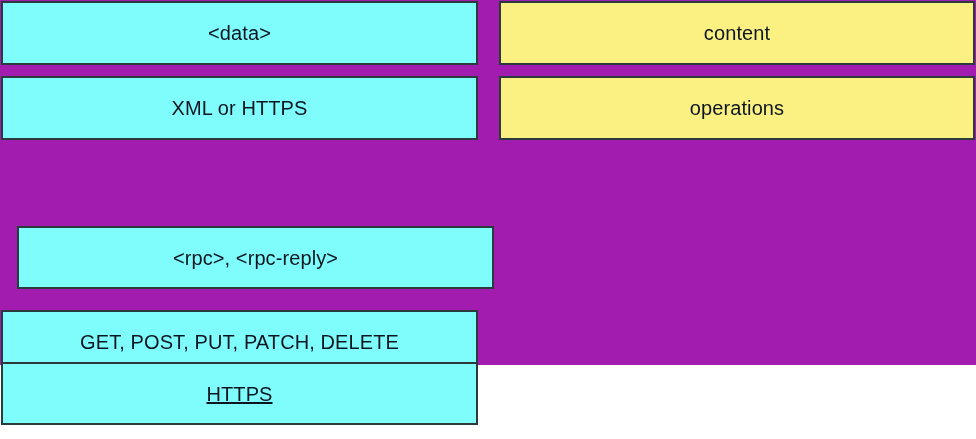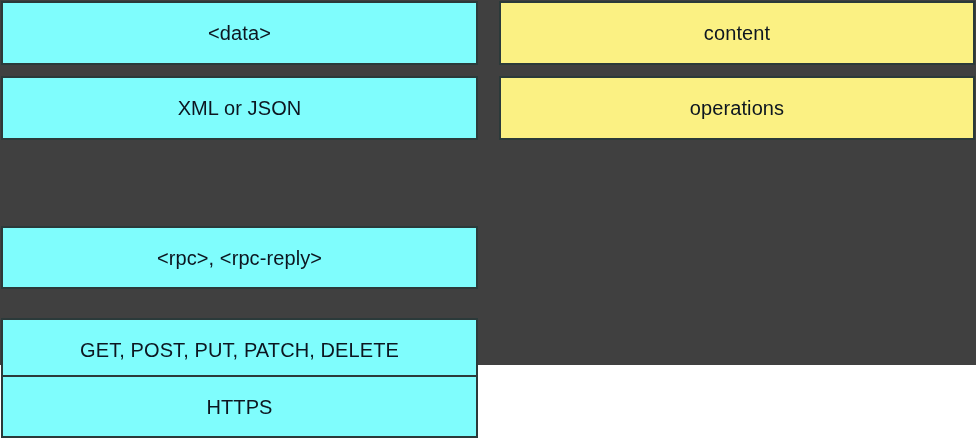--- a/index.html
+++ b/index.html
@@ -11,21 +11,21 @@
   body {
     width: 976px;
     height: 439px;
     overflow: hidden;
     font-family: "Liberation Sans", sans-serif;
   }
   #diagram {
     position: relative;
     width: 976px;
     height: 365px;
-    background: #404040;
+    background: #a21caf;
   }
   .layer-box {
     position: absolute;
     box-sizing: border-box;
     border: 2px solid #2b3a3a;
     display: flex;
     align-items: center;
     justify-content: center;
     text-align: center;
     color: #0d1620;
@@ -38,32 +38,32 @@
   .layer-box.cyan  { background: #7ffdfd; }
   .layer-box.yellow{ background: #fbf183; }
 
   
   .col-left  { left: 1px;   width: 477px; }
   .col-right { left: 499px; width: 476px; }
 
   .row-1 { top: 1px;   height: 64px; }
   .row-2 { top: 76px;  height: 64px; }
   .row-3 { top: 151px; height: 63px; }
-  .row-4 { top: 226px; height: 63px; }
-  .row-5 { top: 318px; height: 63px; }
-  .row-6 { top: 375px; height: 63px; }
+  .row-4 { top: 226px; height: 63px; margin-left: 16px; }
+  .row-5 { top: 310px; height: 63px; }
+  .row-6 { top: 362px; height: 63px; text-decoration: underline; }
 </style>
 </head>
 <body>
 
 <div id="diagram">
 
   <div class="layer-box cyan col-left row-1">&lt;data&gt;</div>
 
-  <div class="layer-box cyan col-left row-2">XML or JSON</div>
+  <div class="layer-box cyan col-left row-2">XML or HTTPS</div>
 
 
   <div class="layer-box cyan col-left row-4">&lt;rpc&gt;, &lt;rpc-reply&gt;</div>
 
   <div class="layer-box cyan col-left row-5">GET, POST, PUT, PATCH, DELETE</div>
 
   <div class="layer-box cyan col-left row-6">HTTPS</div>
 
   <div class="layer-box yellow col-right row-2">operations</div>
 

